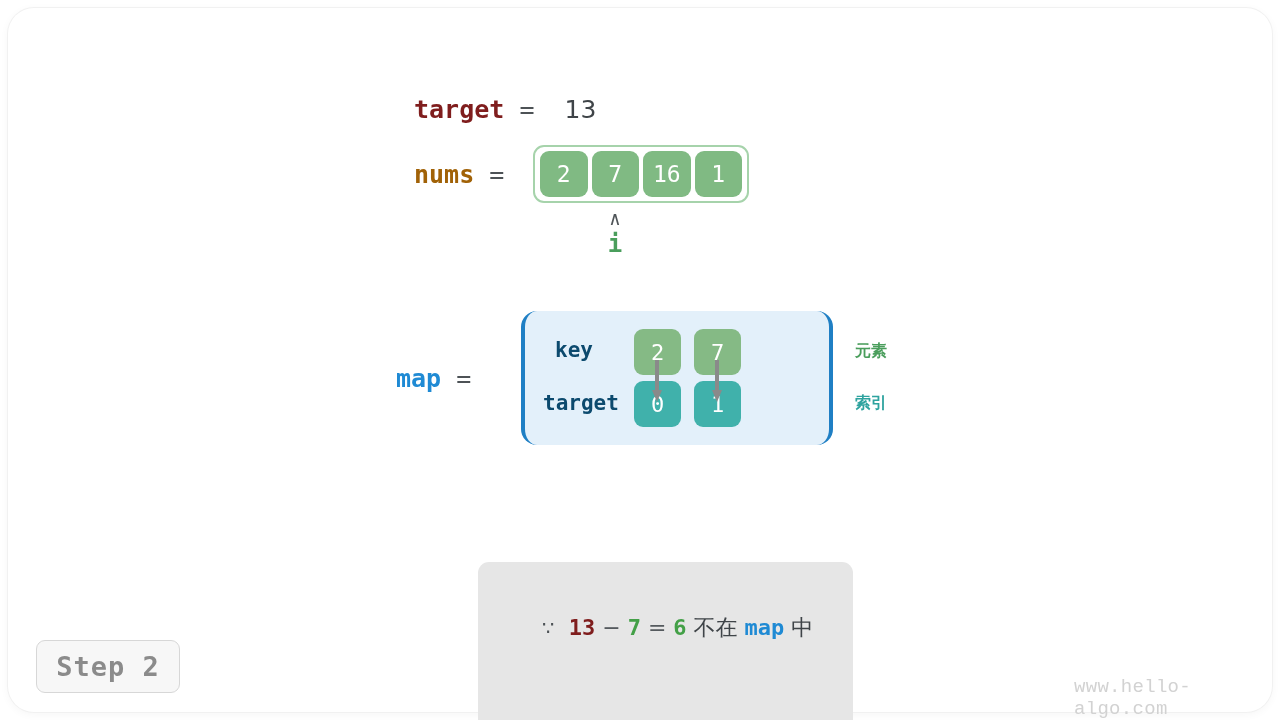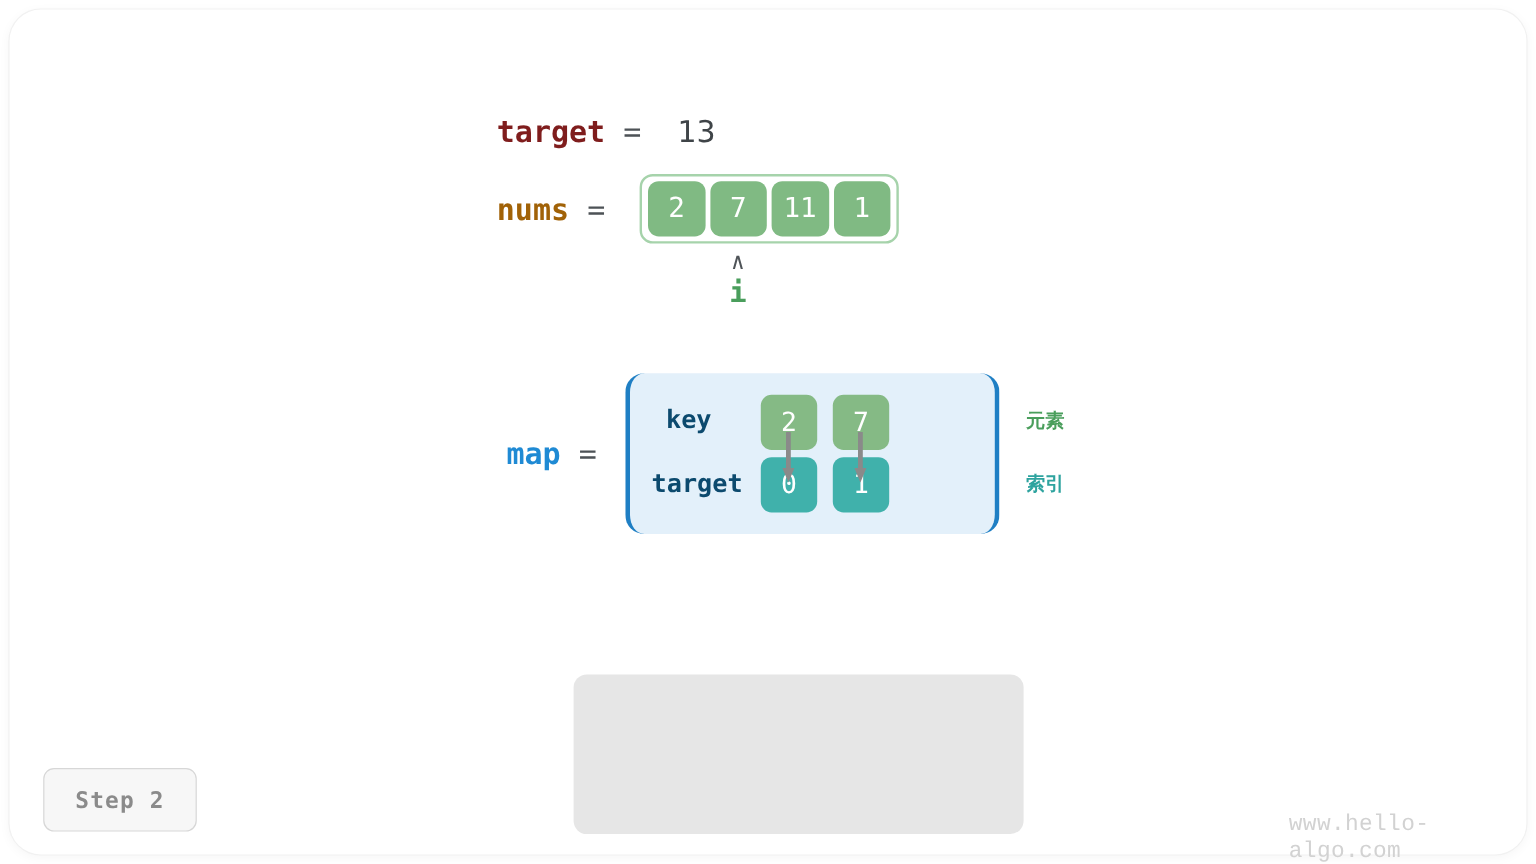--- a/index.html
+++ b/index.html
@@ -207,32 +207,32 @@
   .sym {
     font-family: "DejaVu Sans", sans-serif;
     color: #4d5256;
     font-size: 20px;
   }
 
   
   #step-badge {
     left: 36px;
     top: 640px;
-    width: 128px;
+    width: 144px;
     height: 53px;
     background: #f7f7f7;
     border: 1px solid #d7d7d7;
     border-radius: 9px;
     box-sizing: border-box;
     display: flex;
     align-items: center;
     justify-content: center;
     font-family: "DejaVu Sans Mono", monospace;
     font-weight: bold;
-    font-size: 19px;
+    font-size: 27px;
     color: #8b8b8b;
     letter-spacing: 1px;
   }
 
   
   #watermark {
     left: 1074px;
     top: 676px;
     font-family: Liberation Mono, monospace;
     font-size: 19px;
@@ -250,28 +250,28 @@
     <span class="var-label c-blue-dark">target</span><span class="eq">&nbsp;</span><span class="eq">=</span><span class="eq">&nbsp;&nbsp;</span><span class="plainnum">13</span>
   </div>
 
   <div class="abs" style="left:414px; top:160px;">
     <span class="var-label c-green">nums</span><span class="eq">&nbsp;</span><span class="eq">=</span>
   </div>
 
   <div class="abs" id="nums-container">
     <div class="nums-cell">2</div>
     <div class="nums-cell">7</div>
-    <div class="nums-cell">11</div>
+    <div class="nums-cell">16</div>
     <div class="nums-cell">1</div>
   </div>
 
   <div class="abs" id="pointer-caret">∧</div>
   <div class="abs" id="pointer-name">i</div>
 
-  <div class="abs" style="left:422px; top:364px;">
+  <div class="abs" style="left:396px; top:364px;">
     <span class="var-label c-blue">map</span><span class="eq">&nbsp;</span><span class="eq">=</span>
   </div>
 
   <div class="abs" id="map-box"></div>
 
   <div class="kv-row-label" id="key-label">key</div>
   <div class="kv-row-label" id="value-label">target</div>
 
   <div class="kv-cell kv-key" style="left:634px; top:329px;">2</div>
   <div class="kv-cell kv-value" style="left:634px; top:381px;">0</div>
@@ -286,20 +286,23 @@
     <line x1="6" y1="2" x2="6" y2="34" stroke="#8a8a8a" stroke-width="4"></line>
     <polygon points="6,44 1,32 11,32" fill="#8a8a8a"></polygon>
   </svg>
 
   <div class="side-label" id="side-element">元素</div>
   <div class="side-label" id="side-index">索引</div>
 
 
   <div class="abs" id="note-box">
     <div class="note-line">
+      <span class="sym">∵</span>&nbsp;&nbsp;<span class="mono c-blue-dark" style="font-weight:bold;">13</span>&nbsp;<span class="c-gray">−</span>&nbsp;<span class="mono c-green2" style="font-weight:bold;">7</span>&nbsp;<span class="c-gray">=</span>&nbsp;<span class="mono c-green2" style="font-weight:bold;">6</span>&nbsp;<span>不在</span>&nbsp;<span class="mono c-blue">map</span>&nbsp;<span>中</span>
+    </div>
+    <div class="note-line">
       &nbsp;&nbsp;&nbsp;&nbsp;&nbsp;
     </div>
   </div>
 
   <div class="abs" id="step-badge">Step 2</div>
 
   <div class="abs" id="watermark">www.hello-algo.com</div>
 </div>
 
 </body></html>

